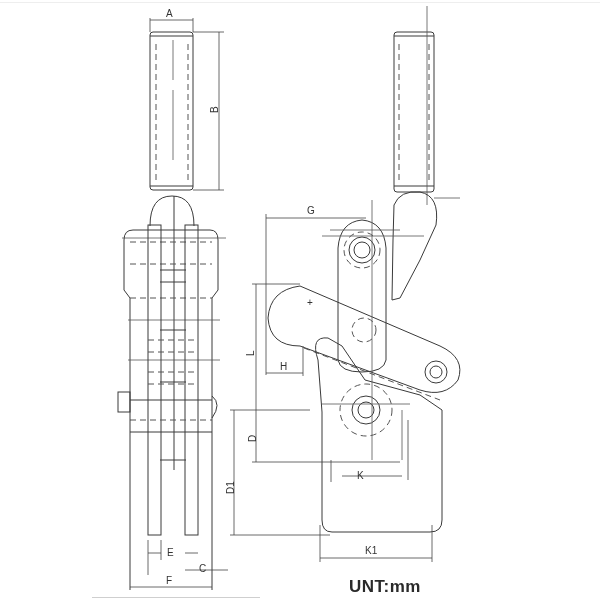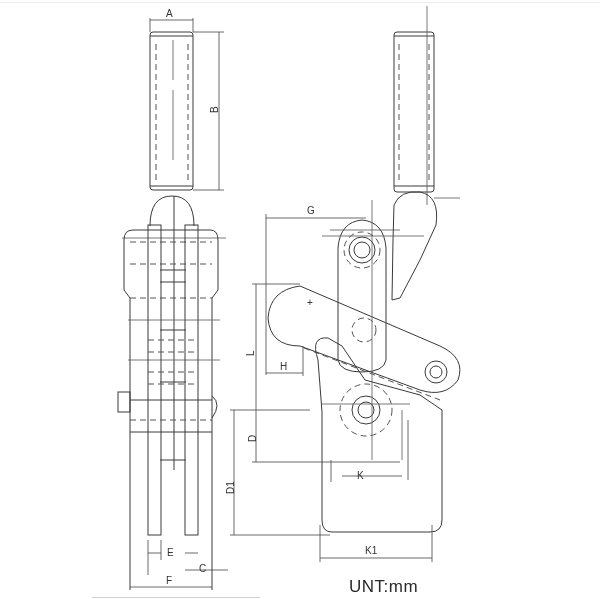--- a/index.html
+++ b/index.html
@@ -5,21 +5,21 @@
     html, body { margin: 0; padding: 0; background: #ffffff; }
     body { width: 600px; height: 600px; overflow: hidden; position: relative; }
     #drawing { position: absolute; left: 0; top: 0; width: 600px; height: 600px; }
     .ln { stroke: #3a3a3a; stroke-width: 1; fill: none; }
     .thin { stroke: #555; stroke-width: 0.8; fill: none; }
     .dash { stroke: #555; stroke-width: 1; fill: none; stroke-dasharray: 6 4; }
     .dim { stroke: #444; stroke-width: 0.8; fill: none; }
     .lbl { font-family: "Liberation Sans", sans-serif; font-size: 10px; fill: #333; }
     #unit {
       position: absolute; left: 349px; top: 577px;
-      font-family: "Liberation Sans", sans-serif; font-weight: normal;
+      font-family: "Liberation Sans", sans-serif; font-weight: bold;
       font-size: 17px; color: #2a2a2a; letter-spacing: 0.5px;
     }
     .rule { position: absolute; height: 1px; background: #cfcfcf; }
   </style>
 </head>
 <body>
 
 <div class="rule" style="left:0;top:2px;width:600px;background:#eeeeee;"></div>
 <div class="rule" style="left:92px;top:597px;width:168px;"></div>
 

